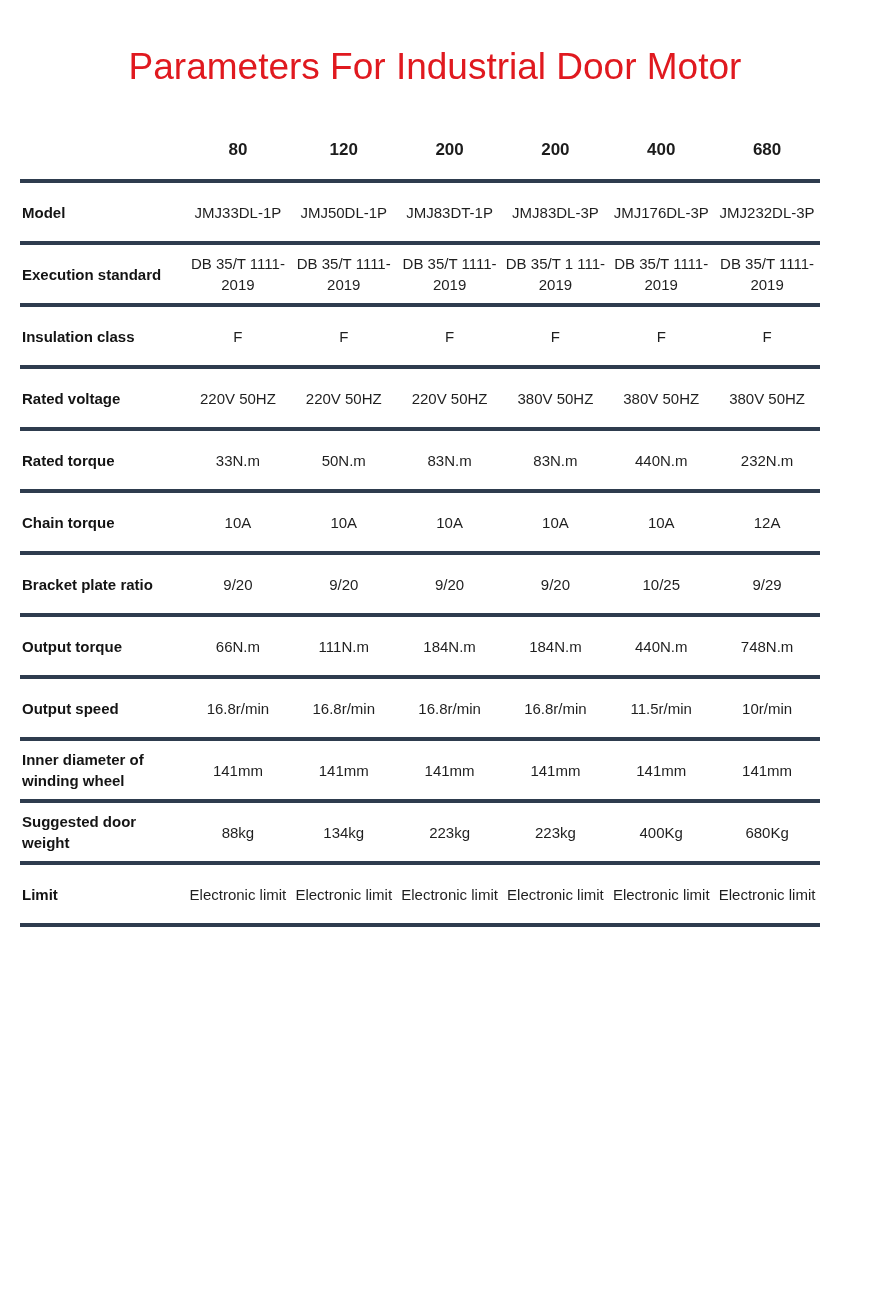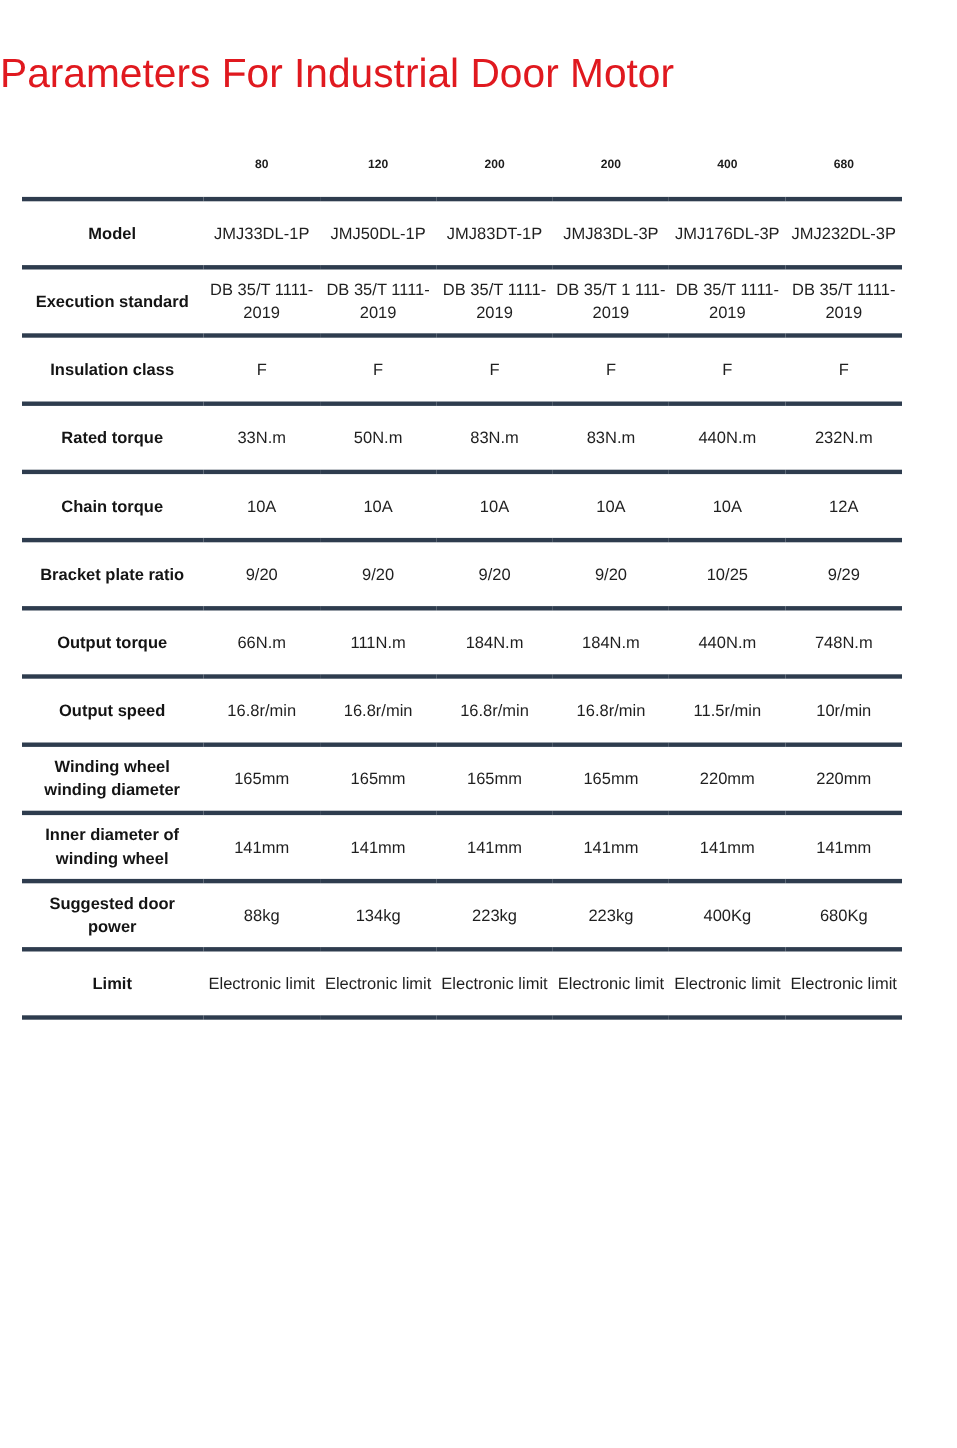--- a/index.html
+++ b/index.html
@@ -15,53 +15,54 @@
     background:#ffffff;
     font-family:"Liberation Sans", sans-serif;
     color:var(--text);
     overflow:hidden;
   }
   .page-title{
     margin:44px 0 0 0;
     font-size:37px;
     font-weight:400;
     line-height:46px;
+    text-align:center;
     color:var(--red);
     letter-spacing:0;
   }
   table.spec{
     border-collapse:collapse;
     table-layout:fixed;
     width:800px;
     margin:30px 0 0 20px;
   }
   col.label-col{width:165px;}
   thead th{
     height:61px;
     vertical-align:middle;
-    font-size:11px;
+    font-size:17px;
     font-weight:700;
     text-align:center;
     padding:0 2px;
     border:none;
   }
   tbody th, tbody td{
     height:62px;
     vertical-align:middle;
     border-top:4px solid var(--rule);
     font-size:15px;
     line-height:21px;
     padding:4px 3px;
     hyphens:none;
   }
   tbody tr:last-child th, tbody tr:last-child td{
     border-bottom:4px solid var(--rule);
   }
   tbody th.row-label{
-    text-align:center;
+    text-align:left;
     font-weight:700;
     padding-left:2px;
     color:#141414;
   }
   tbody td{
     text-align:center;
     font-weight:400;
     color:#1f1f1f;
   }
 </style>
@@ -115,20 +116,29 @@
       <tr>
         <th class="row-label">Insulation class</th>
         <td>F</td>
         <td>F</td>
         <td>F</td>
         <td>F</td>
         <td>F</td>
         <td>F</td>
       </tr>
       <tr>
+        <th class="row-label">Rated voltage</th>
+        <td>220V 50HZ</td>
+        <td>220V 50HZ</td>
+        <td>220V 50HZ</td>
+        <td>380V 50HZ</td>
+        <td>380V 50HZ</td>
+        <td>380V 50HZ</td>
+      </tr>
+      <tr>
         <th class="row-label">Rated torque</th>
         <td>33N.m</td>
         <td>50N.m</td>
         <td>83N.m</td>
         <td>83N.m</td>
         <td>440N.m</td>
         <td>232N.m</td>
       </tr>
       <tr>
         <th class="row-label">Chain torque</th>
@@ -160,39 +170,30 @@
       <tr>
         <th class="row-label">Output speed</th>
         <td>16.8r/min</td>
         <td>16.8r/min</td>
         <td>16.8r/min</td>
         <td>16.8r/min</td>
         <td>11.5r/min</td>
         <td>10r/min</td>
       </tr>
       <tr>
-        <th class="row-label">Winding wheel winding diameter</th>
-        <td>165mm</td>
-        <td>165mm</td>
-        <td>165mm</td>
-        <td>165mm</td>
-        <td>220mm</td>
-        <td>220mm</td>
-      </tr>
-      <tr>
         <th class="row-label">Inner diameter of winding wheel</th>
         <td>141mm</td>
         <td>141mm</td>
         <td>141mm</td>
         <td>141mm</td>
         <td>141mm</td>
         <td>141mm</td>
       </tr>
       <tr>
-        <th class="row-label">Suggested door power</th>
+        <th class="row-label">Suggested door weight</th>
         <td>88kg</td>
         <td>134kg</td>
         <td>223kg</td>
         <td>223kg</td>
         <td>400Kg</td>
         <td>680Kg</td>
       </tr>
       <tr>
         <th class="row-label">Limit</th>
         <td>Electronic limit</td>

